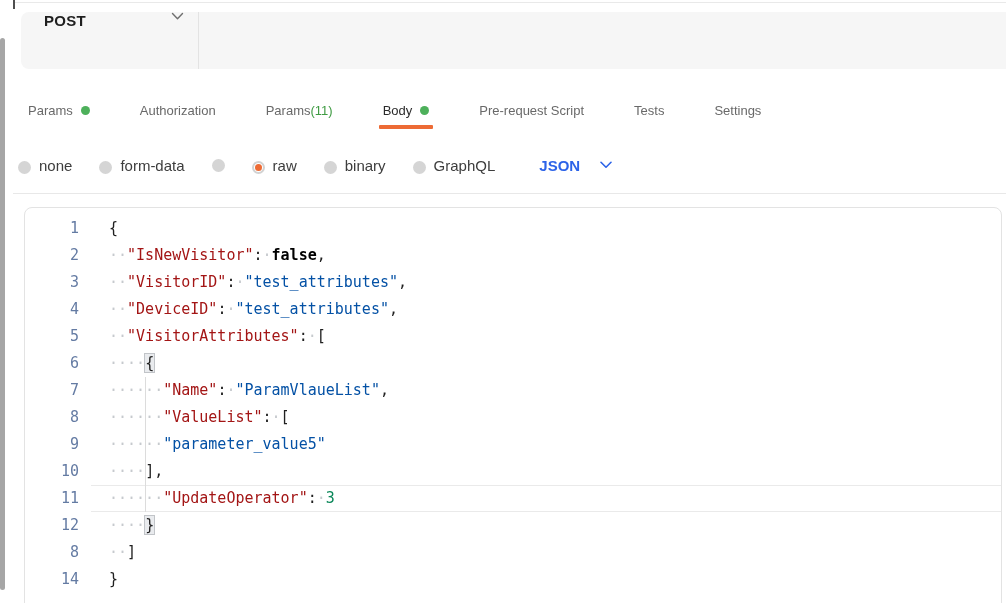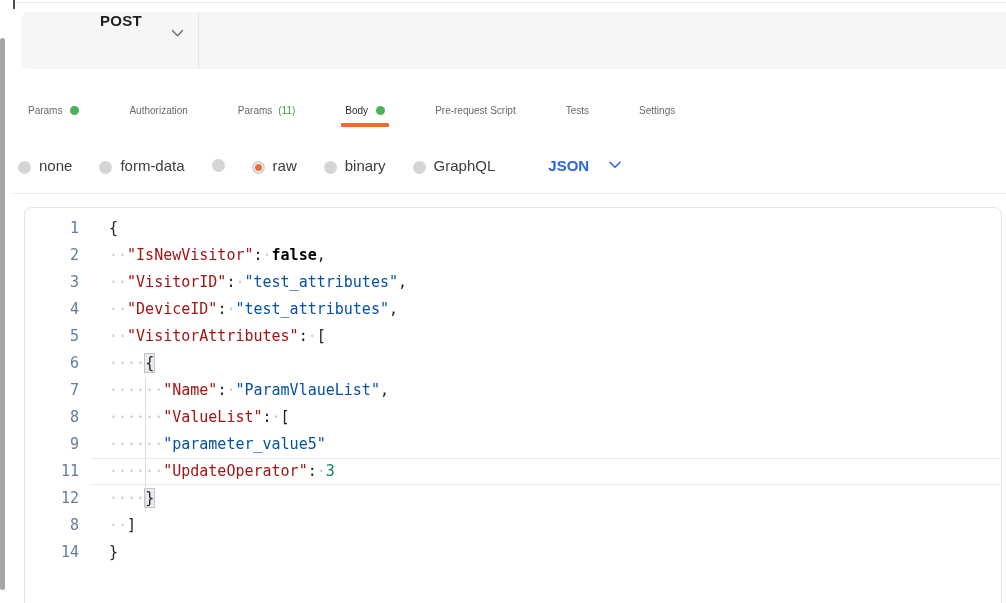--- a/index.html
+++ b/index.html
@@ -11,43 +11,43 @@
   .top-hairline{position:absolute;left:13px;right:0;top:2px;height:1px;background:#e9e9e9;}
   .top-tick{position:absolute;left:13px;top:0;width:2px;height:9px;background:#4f4f4f;}
   
   .left-scrollbar{position:absolute;left:0;top:38px;width:5px;height:552px;background:#a6a6a6;border-radius:3px;}
 
   
   .request-bar{
     position:absolute;left:21px;right:0;top:12px;height:57px;
     background:#f6f6f6;border-radius:8px 0 0 8px;display:flex;align-items:stretch;
   }
-  .method-box{width:177px;display:flex;align-items:center;padding-left:23px;box-sizing:border-box;cursor:pointer;flex-direction:column;}
+  .method-box{width:177px;display:flex;align-items:flex-start;padding-left:23px;box-sizing:border-box;cursor:pointer;}
   .method-label{font-size:15px;font-weight:700;color:#1f1f1f;letter-spacing:.3px;}
   .method-chevron{margin-left:auto;margin-right:14px;display:flex;align-items:center;}
   .vsep{width:1px;background:#e3e3e3;}
   .url-box{flex:1;display:flex;align-items:center;padding-left:18px;overflow:hidden;}
   .url-text{font-size:15px;color:#323232;white-space:nowrap;}
 
   
   .tabs{position:absolute;left:28px;top:98px;display:flex;gap:50px;align-items:center;height:24px;}
-  .tab{position:relative;font-size:10px;color:#696969;display:flex;align-items:center;cursor:pointer;white-space:nowrap;}
+  .tab{position:relative;font-size:13px;color:#696969;display:flex;align-items:center;cursor:pointer;white-space:nowrap;}
   .tab.active{color:#2b2b2b;}
   .tab.active::after{content:"";position:absolute;left:-4px;right:-4px;bottom:-11px;height:4px;background:#ed6b35;border-radius:1px;}
   .tab .dot{width:9px;height:9px;border-radius:50%;background:#4db05b;margin-left:8px;}
-  .tab .count{color:#3f9b43;margin-left:6px;text-align:right;}
+  .tab .count{color:#3f9b43;text-align:right;}
 
   
   .radio-row{position:absolute;left:18px;top:152px;display:flex;align-items:center;gap:27px;height:26px;}
   .radio-item{display:flex;align-items:flex-end;gap:8px;cursor:pointer;}
   .radio-circle{width:13px;height:13px;border-radius:50%;background:#d5d5d5;box-sizing:border-box;}
   .radio-circle.selected{background:#fff;border:2px solid #d2d2d2;position:relative;}
   .radio-circle.selected::after{content:"";position:absolute;left:50%;top:50%;width:7px;height:7px;margin:-3.5px 0 0 -3.5px;border-radius:50%;background:#ed6b35;}
   .radio-label{font-size:15px;color:#3d3d3d;}
-  .lang-select{display:flex;align-items:center;gap:20px;margin-left:26px;cursor:pointer;}
+  .lang-select{display:flex;align-items:center;gap:20px;margin-left:17px;cursor:pointer;}
   .lang-label{font-size:15px;font-weight:600;color:#2c63e8;}
 
   
   .section-divider{position:absolute;left:13px;right:0;top:193px;height:1px;background:#e8e8e8;}
 
   
   .editor{
     position:absolute;left:24px;right:4px;top:207px;bottom:-10px;
     border:1px solid #e3e3e3;border-radius:8px 8px 0 0;background:#fff;
     padding-top:7px;box-sizing:border-box;overflow:hidden;
@@ -180,20 +180,24 @@
           <span class="line-content"><span class="tk-ws">······</span><span class="tk-key">"Name"</span><span class="tk-pun">:</span><span class="tk-ws">·</span><span class="tk-str">"ParamVlaueList"</span><span class="tk-pun">,</span></span>
         </div>
         <div class="code-line">
           <span class="gutter">8</span>
           <span class="line-content"><span class="tk-ws">······</span><span class="tk-key">"ValueList"</span><span class="tk-pun">:</span><span class="tk-ws">·</span><span class="tk-pun">[</span></span>
         </div>
         <div class="code-line">
           <span class="gutter">9</span>
           <span class="line-content"><span class="tk-ws">······</span><span class="tk-str">"parameter_value5"</span></span>
         </div>
+        <div class="code-line">
+          <span class="gutter">10</span>
+          <span class="line-content"><span class="tk-ws">····</span><span class="tk-pun">],</span></span>
+        </div>
         <div class="code-line current">
           <span class="gutter">11</span>
           <span class="line-content"><span class="tk-ws">······</span><span class="tk-key">"UpdateOperator"</span><span class="tk-pun">:</span><span class="tk-ws">·</span><span class="tk-num">3</span></span>
         </div>
         <div class="code-line">
           <span class="gutter">12</span>
           <span class="line-content"><span class="tk-ws">····</span><span class="tk-brk">}</span></span>
         </div>
         <div class="code-line">
           <span class="gutter">8</span>

